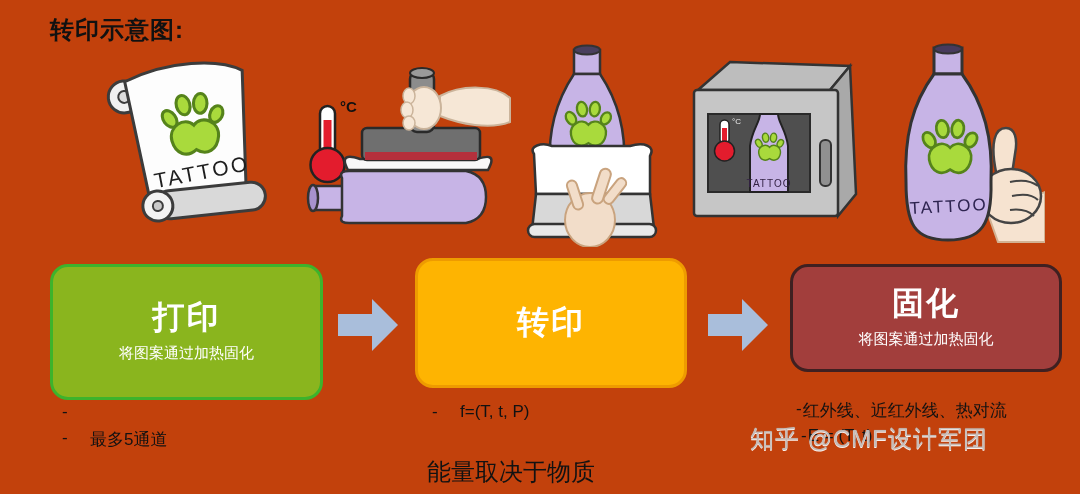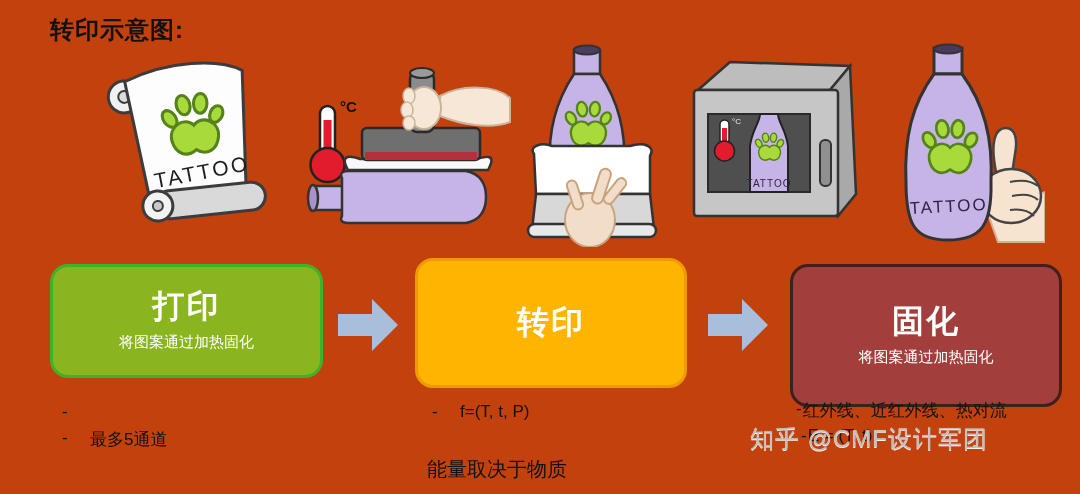--- a/index.html
+++ b/index.html
@@ -10,21 +10,21 @@
   .illus{position:absolute;}
   .step-box{position:absolute;border-radius:18px;border:3px solid;box-sizing:border-box;
             display:flex;flex-direction:column;align-items:center;justify-content:center;
             padding:8px 22px;color:#fff;text-align:center;}
   .box-title{font-size:32px;font-weight:bold;letter-spacing:2px;line-height:1.1;}
   .box-desc{font-size:15px;margin-top:8px;line-height:1.35;}
   .arrow{position:absolute;}
   .note-row{position:absolute;display:flex;font-size:17px;color:#121212;white-space:nowrap;}
   .note-row .note-bullet{display:inline-block;width:28px;}
   .note-row.tight .note-bullet{width:auto;margin-right:1px;}
-  .note-extra{position:absolute;font-size:20px;color:#121212;white-space:nowrap;}
+  .note-extra{position:absolute;font-size:24px;color:#121212;white-space:nowrap;}
   .watermark{position:absolute;left:750px;top:423px;font-size:24px;letter-spacing:1px;
              color:#c7c7c7;text-shadow:0 1px 0 #ffffff,0 0 1px #aaaaaa;opacity:.92;white-space:nowrap;}
   .paw-g{stroke:#55831b;stroke-width:2.5;}
 </style>
 </head>
 <body>
 
 <div class="stage">
 
   <svg width="0" height="0" style="position:absolute" aria-hidden="true">
@@ -134,38 +134,38 @@
     </g>
     <g fill="#c7b4e6">
       <rect x="74" y="6" width="28" height="26" stroke="#333" stroke-width="3"></rect>
       <ellipse cx="88" cy="7" rx="14" ry="4.5" fill="#473a5c" stroke="#333" stroke-width="2"></ellipse>
       <path d="M74 32 C52 62 44 96 46 140 C46 182 54 198 88 198 C122 198 132 182 131 140 C133 96 124 62 102 32 Z" stroke="#333" stroke-width="3"></path>
     </g>
     <use href="#paw" x="56" y="76" width="66" height="66"></use>
     <text x="89" y="170" text-anchor="middle" font-size="17" letter-spacing="2" fill="#2e2450" transform="rotate(-3 89 170)">TATTOO</text>
   </svg>
 
-  <div class="step-box" style="left: 50px; top: 264px; width: 273px; height: 114px; background: rgb(138, 181, 30); border-color: rgb(61, 179, 44);">
+  <div class="step-box" style="left: 50px; top: 264px; width: 273px; height: 136px; background: rgb(138, 181, 30); border-color: rgb(61, 179, 44);">
     <div class="box-title">打印</div>
     <div class="box-desc">将图案通过加热固化</div>
   </div>
 
   <svg class="arrow" style="left:336px;top:297px" width="64" height="56" viewBox="0 0 64 56">
     <path d="M2 17 L36 17 L36 2 L62 28 L36 54 L36 39 L2 39 Z" fill="#a9bedb"></path>
   </svg>
 
   <div class="step-box" style="left: 415px; top: 258px; width: 272px; height: 130px; background: rgb(254, 180, 1); border-color: rgb(238, 155, 0); gap: 28px;">
     <div class="box-title">转印</div>
   </div>
 
   <svg class="arrow" style="left:706px;top:297px" width="64" height="56" viewBox="0 0 64 56">
     <path d="M2 17 L36 17 L36 2 L62 28 L36 54 L36 39 L2 39 Z" fill="#a9bedb"></path>
   </svg>
 
-  <div class="step-box" style="left: 790px; top: 264px; width: 272px; height: 143px; background: rgb(162, 62, 60); border-color: rgb(63, 32, 33);">
+  <div class="step-box" style="left: 790px; top: 264px; width: 272px; height: 108px; background: rgb(162, 62, 60); border-color: rgb(63, 32, 33);">
     <div class="box-title">固化</div>
     <div class="box-desc">将图案通过加热固化</div>
   </div>
 
   <div class="note-row" style="left:62px;top:402px">
     <span class="note-bullet">-</span>
   </div>
   <div class="note-row" style="left:62px;top:428px">
     <span class="note-bullet">-</span>
     <span class="note-text">最多5通道</span>

